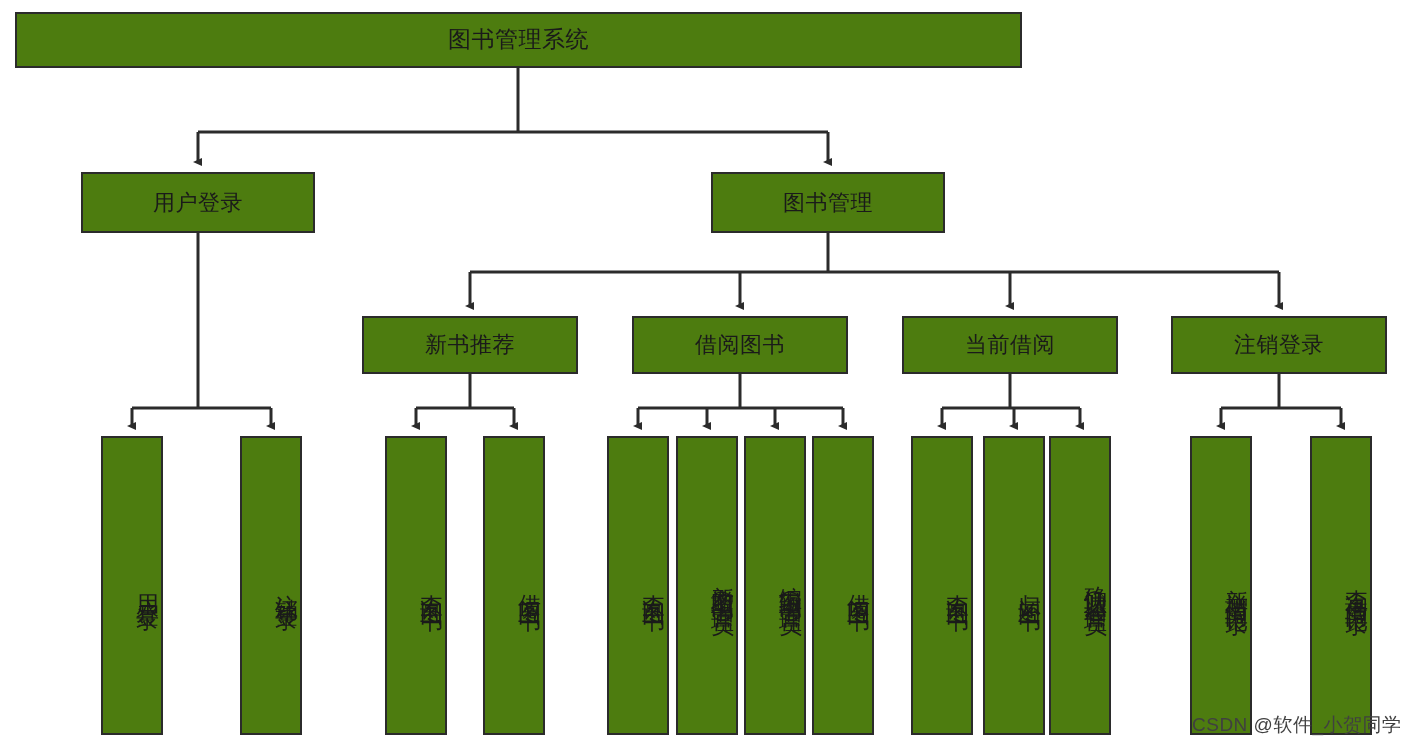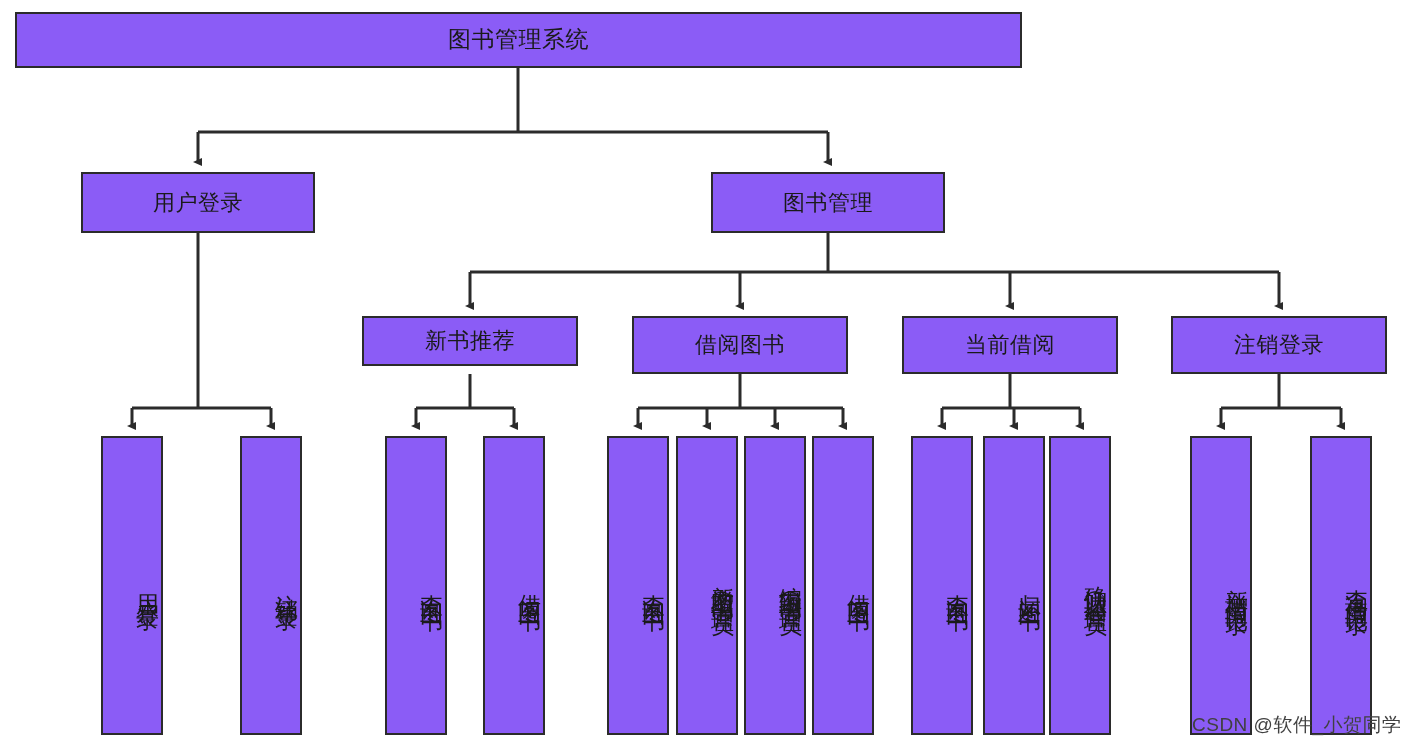--- a/index.html
+++ b/index.html
@@ -22,21 +22,21 @@
     left: 0;
     top: 0;
     width: 1405px;
     height: 747px;
     pointer-events: none;
   }
   .node {
     position: absolute;
     box-sizing: border-box;
     border: 2px solid #2b2b2b;
-    background: #8b5cf6;
+    background: #4d7c0f;
     display: flex;
     align-items: center;
     justify-content: center;
     color: #1a1a1a;
     line-height: 1.18;
   }
   .node-h {
     font-size: 22px;
     letter-spacing: 0.5px;
   }
@@ -115,21 +115,21 @@
   <div id="node-layer">
       <div class="node node-root" style="left: 15px; top: 12px; width: 1007px; height: 56px;">
         <span>图书管理系统</span>
       </div>
       <div class="node node-h" style="left: 81px; top: 172px; width: 234px; height: 61px;">
         <span>用户登录</span>
       </div>
       <div class="node node-h" style="left: 711px; top: 172px; width: 234px; height: 61px;">
         <span>图书管理</span>
       </div>
-      <div class="node node-h" style="left: 362px; top: 316px; width: 216px; height: 50px;">
+      <div class="node node-h" style="left: 362px; top: 316px; width: 216px; height: 58px;">
         <span>新书推荐</span>
       </div>
       <div class="node node-h" style="left: 632px; top: 316px; width: 216px; height: 58px;">
         <span>借阅图书</span>
       </div>
       <div class="node node-h" style="left: 902px; top: 316px; width: 216px; height: 58px; text-align: right;">
         <span>当前借阅</span>
       </div>
       <div class="node node-h" style="left: 1171px; top: 316px; width: 216px; height: 58px;">
         <span>注销登录</span>

